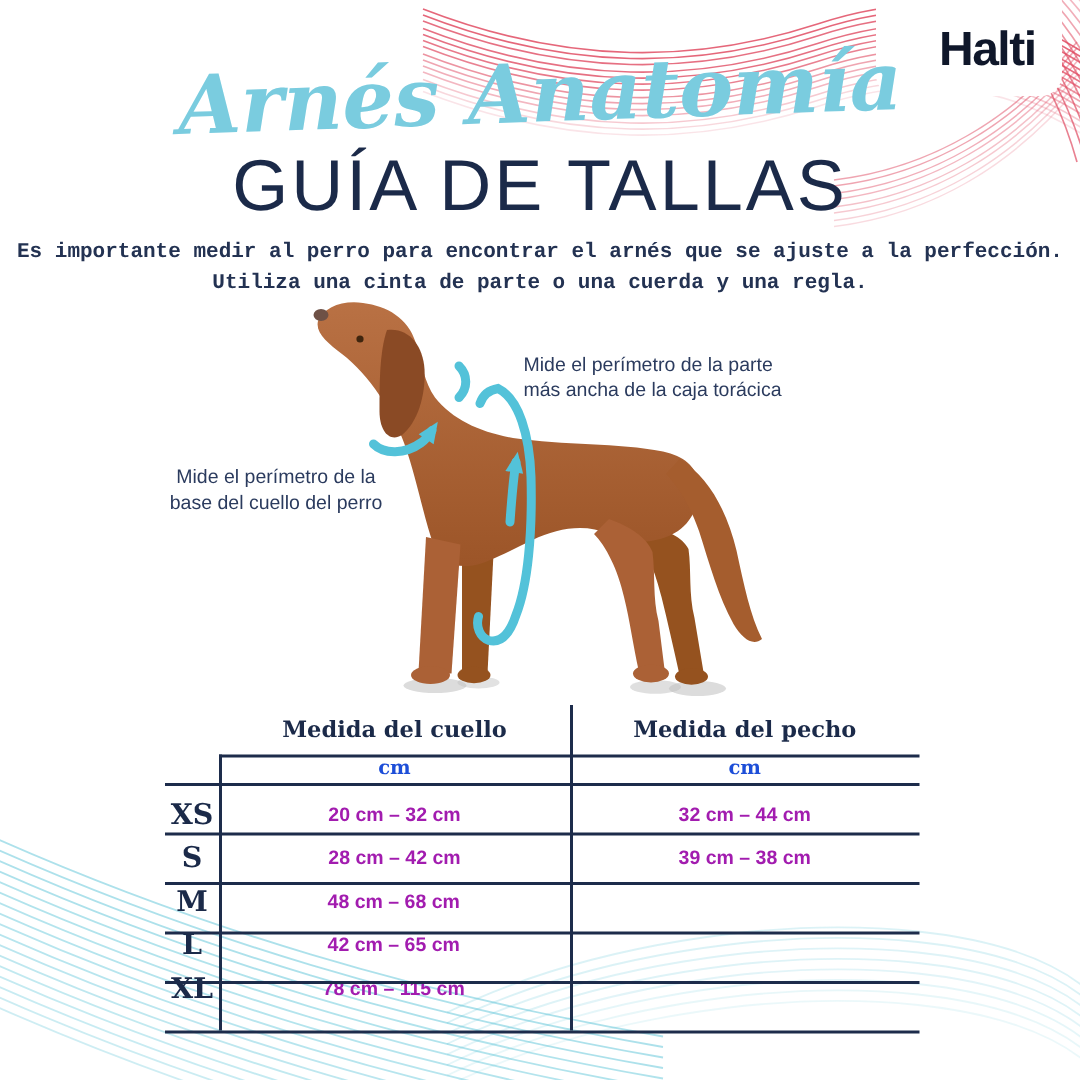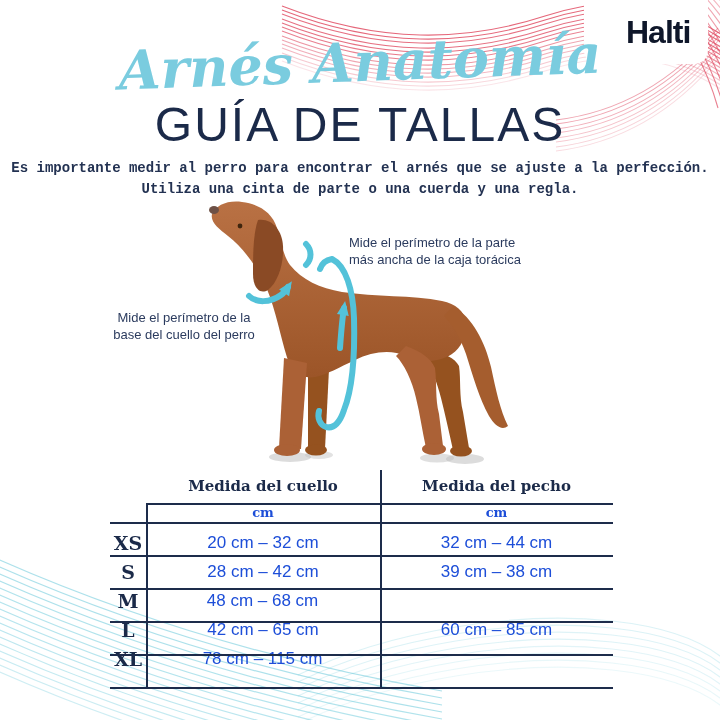--- a/index.html
+++ b/index.html
@@ -41,21 +41,21 @@
   .t-corner{width:36px;flex:none;}
   .t-col-title{width:234px;flex:none;text-align:center;
         font-family:"DejaVu Serif",serif;font-weight:bold;font-size:15px;color:#1b2a49;}
   .t-col-title:last-child{width:233px;}
   .t-unit{width:234px;flex:none;text-align:center;
         font-family:"DejaVu Serif",serif;font-weight:bold;font-size:13px;color:#1d4ed8;}
   .t-unit:last-child{width:233px;}
   .t-size{width:36px;flex:none;text-align:center;
         font-family:"DejaVu Serif",serif;font-weight:bold;font-size:19px;color:#1b2a49;}
   .t-cell{width:234px;flex:none;text-align:center;
-        font-size:17px;font-weight:normal;color:#1d4ed8;}
+        font-size:13px;font-weight:bold;color:#a21caf;}
   .t-cell:last-child{width:233px;}
 
   .hl{position:absolute;height:2px;background:#1d2c4b;left:0;width:503px;}
   .hl-head{top:35px;left:36px;width:467px;}
   .hl-units{top:54px;}
   .hl-r1{top:87px;}.hl-r2{top:120px;}.hl-r3{top:153px;}.hl-r4{top:186px;}.hl-r5{top:219px;}
   .vl{position:absolute;width:2px;background:#1d2c4b;}
   .vl-center{left:270px;top:2px;height:217px;}
   .vl-left{left:36px;top:35px;height:184px;}
 </style>
@@ -244,21 +244,20 @@
       <div class="t-cell">28 cm – 42 cm</div>
       <div class="t-cell">39 cm – 38 cm</div>
     </div>
     <div class="t-row">
       <div class="t-size">M</div>
       <div class="t-cell">48 cm – 68 cm</div>
     </div>
     <div class="t-row">
       <div class="t-size">L</div>
       <div class="t-cell">42 cm – 65 cm</div>
-      <div class="t-cell">60 cm – 85 cm</div>
     </div>
     <div class="t-row">
       <div class="t-size">XL</div>
       <div class="t-cell">78 cm – 115 cm</div>
     </div>
 
     <div class="hl hl-head"></div>
     <div class="hl hl-units"></div>
     <div class="hl hl-r1"></div>
     <div class="hl hl-r2"></div>

